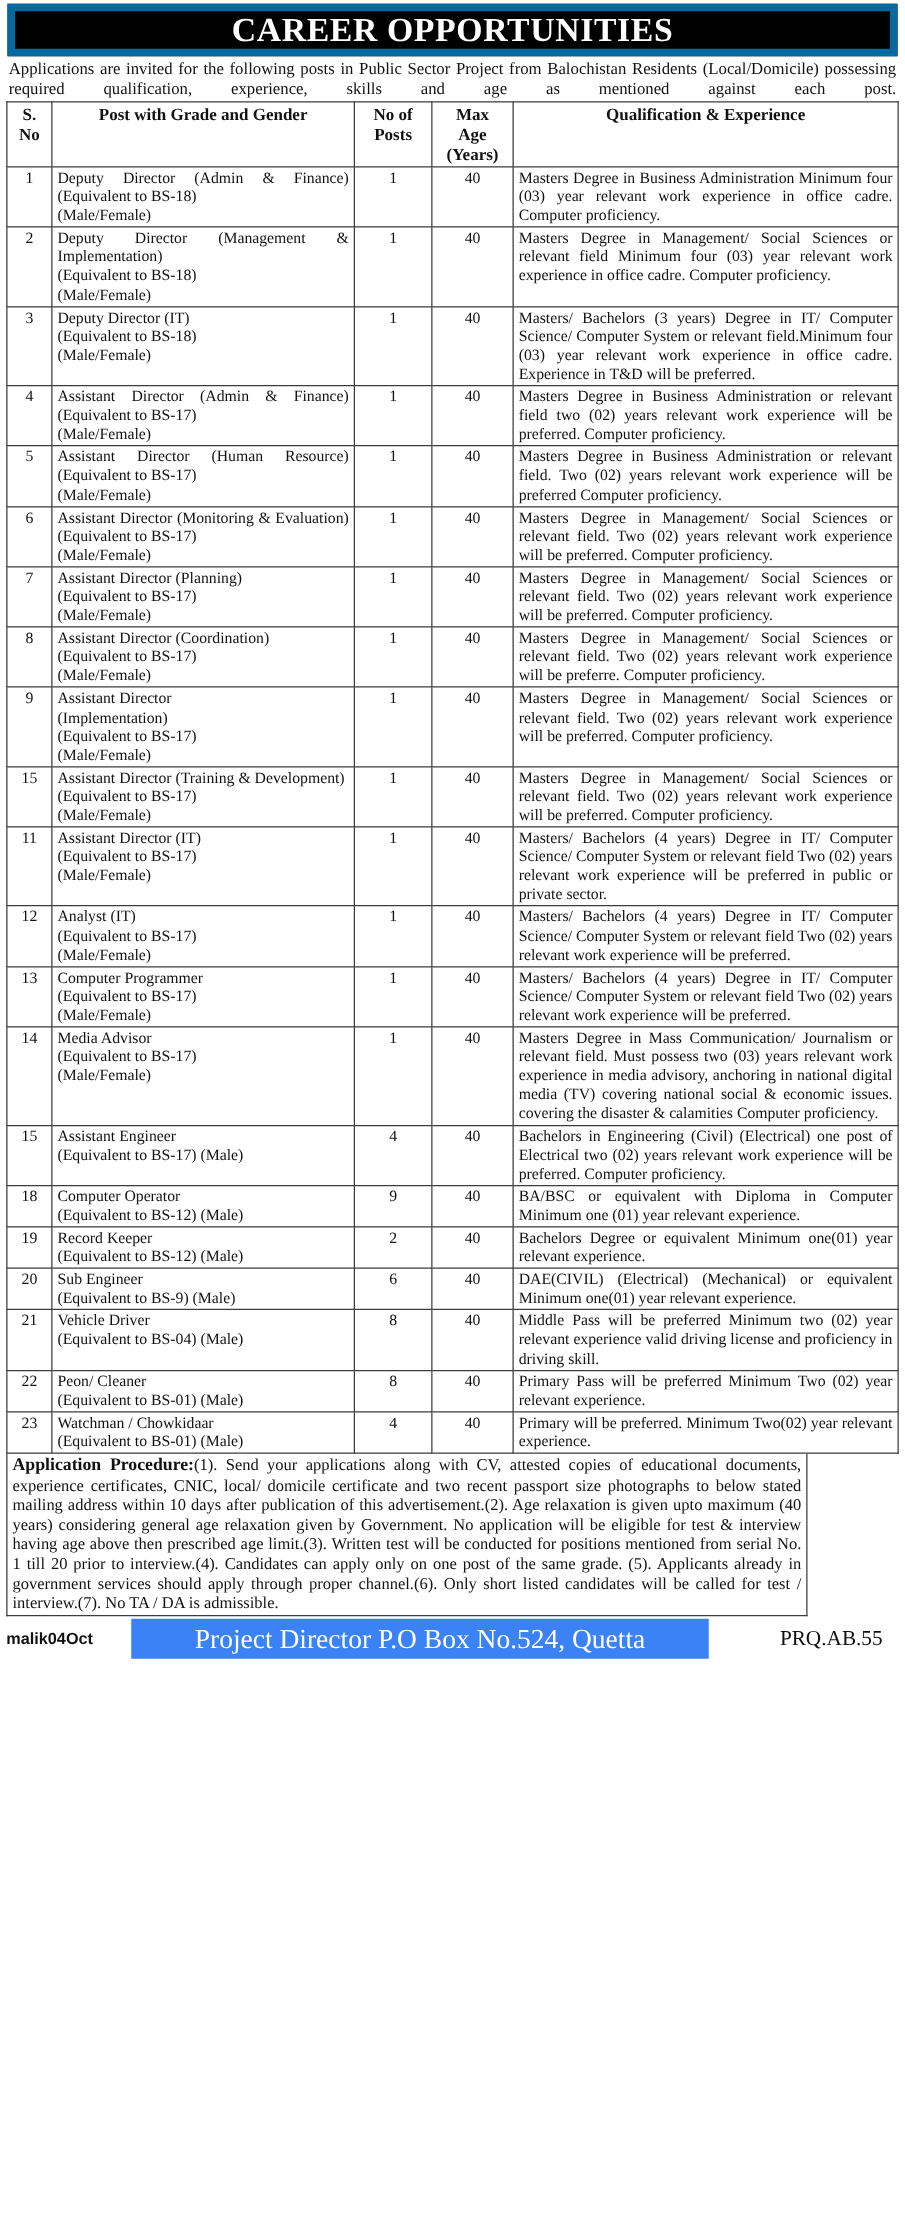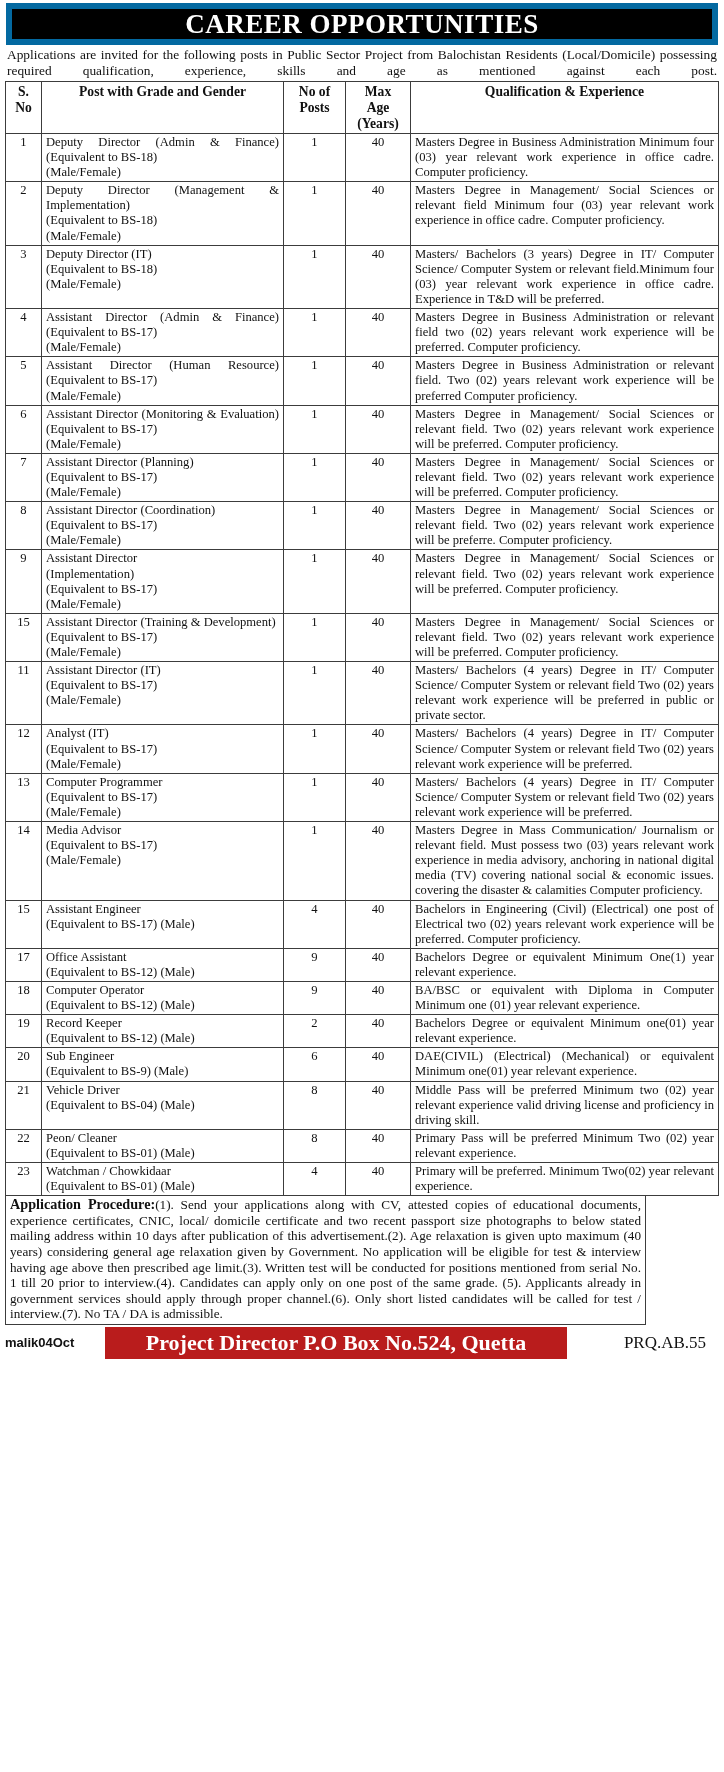--- a/index.html
+++ b/index.html
@@ -117,24 +117,24 @@
   }
   .footer-left {
     width: 100px;
     font-family: "Liberation Sans", sans-serif;
     font-weight: bold;
     font-size: 13px;
     flex: 0 0 100px;
   }
   .footer-center {
     flex: 1 1 auto;
-    background: #b91c1c;
+    background: #3b82f6;
     color: #ffffff;
     text-align: center;
-    font-weight: bold;
+    font-weight: normal;
     font-size: 22px;
     line-height: 32px;
     height: 32px;
     overflow: hidden;
     white-space: nowrap;
   }
   .footer-right {
     width: 108px;
     flex: 0 0 108px;
     text-align: center;
@@ -275,27 +275,20 @@
           <td class="qual">Masters Degree in Mass Communication/ Journalism or relevant field. Must possess two (03) years relevant work experience in media advisory, anchoring in national digital media (TV) covering national social &amp; economic issues. covering the disaster &amp; calamities Computer proficiency.</td>
         </tr>
         <tr>
           <td class="sno">15</td>
           <td class="post"><span class="pname">Assistant Engineer</span><span class="pline">(Equivalent to BS-17) (Male)</span></td>
           <td class="posts">4</td>
           <td class="age">40</td>
           <td class="qual">Bachelors in Engineering (Civil) (Electrical) one post of Electrical two (02) years relevant work experience will be preferred. Computer proficiency.</td>
         </tr>
         <tr>
-          <td class="sno">17</td>
-          <td class="post"><span class="pname">Office Assistant</span><span class="pline">(Equivalent to BS-12) (Male)</span></td>
-          <td class="posts">9</td>
-          <td class="age">40</td>
-          <td class="qual">Bachelors Degree or equivalent Minimum One(1) year relevant experience.</td>
-        </tr>
-        <tr>
           <td class="sno">18</td>
           <td class="post"><span class="pname">Computer Operator</span><span class="pline">(Equivalent to BS-12) (Male)</span></td>
           <td class="posts">9</td>
           <td class="age">40</td>
           <td class="qual">BA/BSC or equivalent with Diploma in Computer Minimum one (01) year relevant experience.</td>
         </tr>
         <tr>
           <td class="sno">19</td>
           <td class="post"><span class="pname">Record Keeper</span><span class="pline">(Equivalent to BS-12) (Male)</span></td>
           <td class="posts">2</td>

